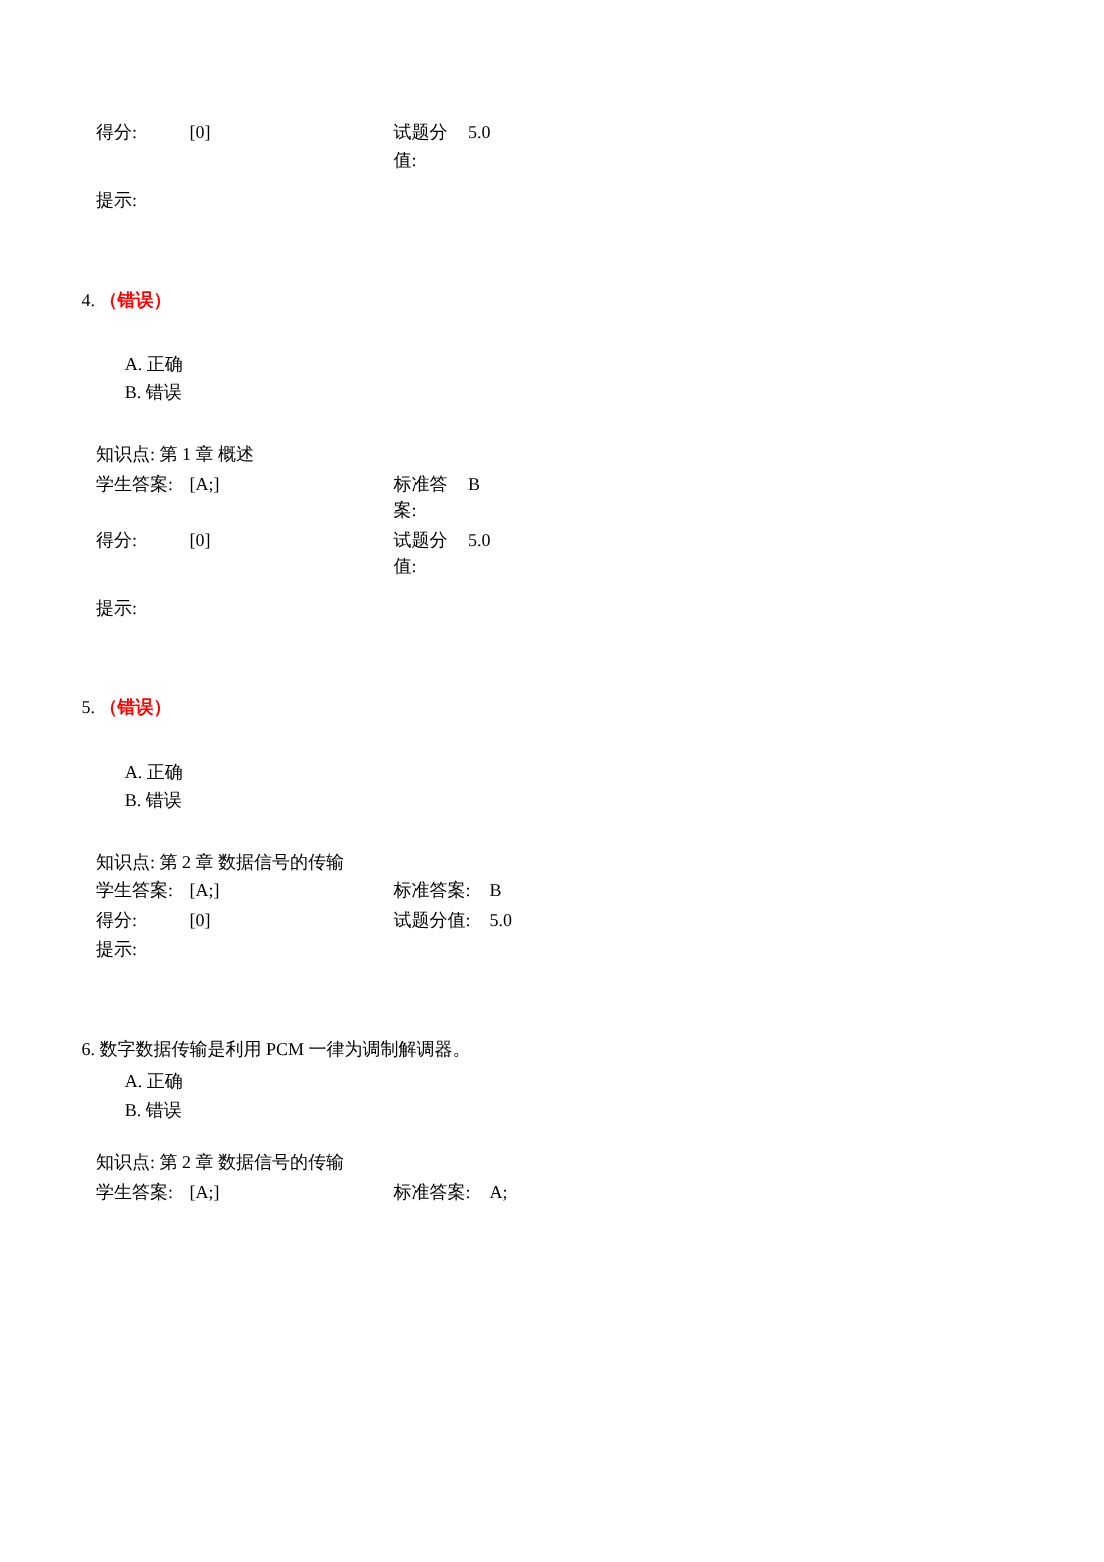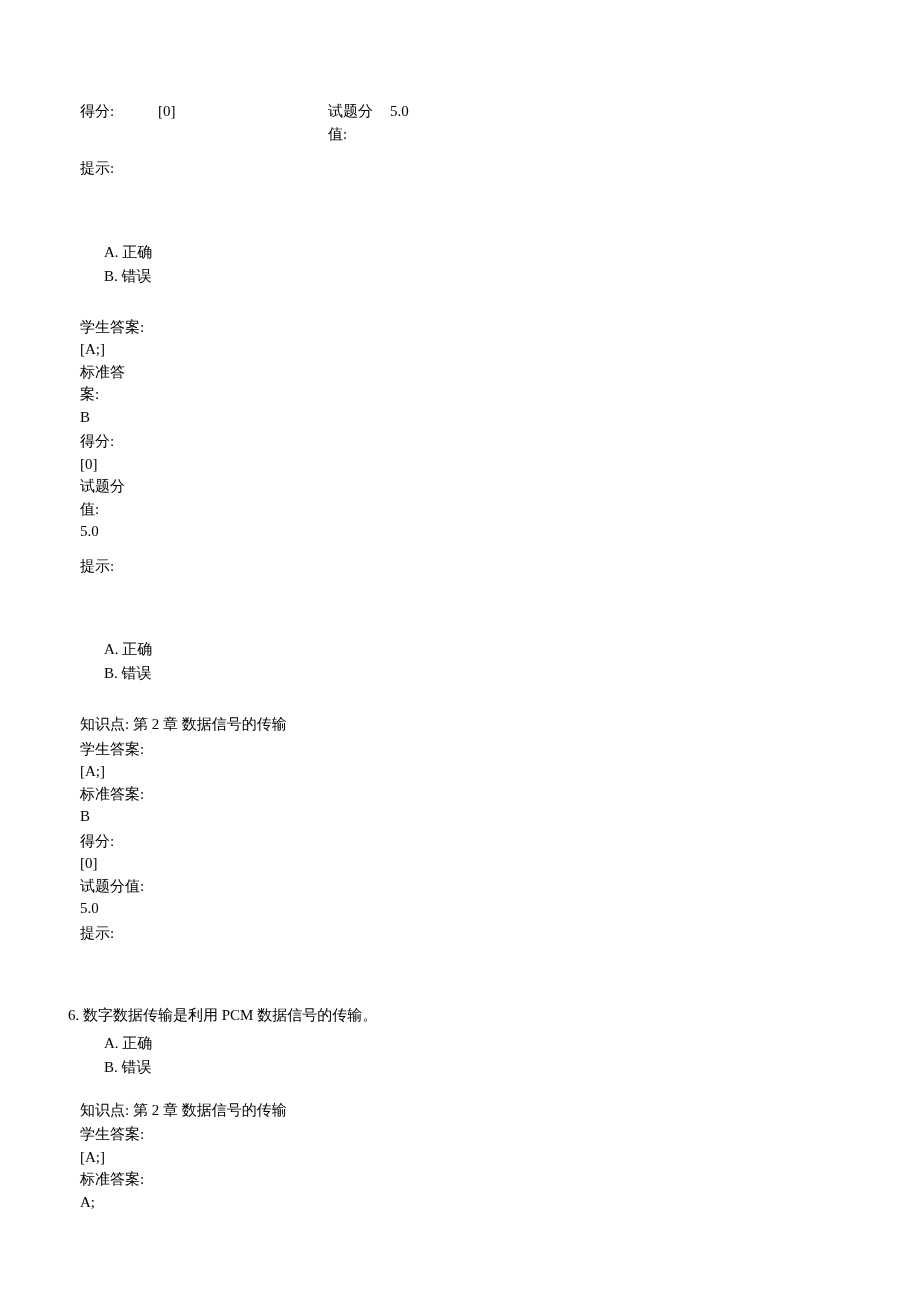--- a/index.html
+++ b/index.html
@@ -49,21 +49,20 @@
   .q-options {
     margin-left: 24px;
     margin-bottom: 28px;
   }
   .q-opt {
     line-height: 1.6;
   }
   .info-row {
     display: flex;
     margin-bottom: 2px;
-    flex-direction: column;
   }
   .info-label {
     width: 78px;
   }
   .info-val {
     width: 170px;
   }
   .info-label2 {
     width: 62px;
   }
@@ -84,40 +83,52 @@
 <div class="page">
 
   <div class="score-row">
     <span class="score-label">得分:</span>
     <span class="score-val">[0]</span>
     <span class="score-label2">试题分值:</span>
     <span>5.0</span>
   </div>
   <div class="tip-row">提示:</div>
 
+  <div class="q-header">
+    <span class="q-num">4.</span>
+    <span class="q-status">（错误）</span>
+  </div>
   <div class="q-options">
     <div class="q-opt">A.  正确</div>
     <div class="q-opt">B.  错误</div>
+  </div>
+  <div class="info-full">
+    <span>知识点:</span>
+    <span>第 1 章  概述</span>
   </div>
   <div class="info-row">
     <span class="info-label">学生答案:</span>
     <span class="info-val">[A;]</span>
     <span class="info-label2">标准答案:</span>
     <span>B</span>
   </div>
   <div class="info-row">
     <span class="info-label">得分:</span>
     <span class="info-val">[0]</span>
     <span class="info-label2">试题分值:</span>
     <span>5.0</span>
   </div>
   <div style="margin-top:12px">提示:</div>
 
   <div class="block-gap"></div>
 
+  <div class="q-header">
+    <span class="q-num">5.</span>
+    <span class="q-status">（错误）</span>
+  </div>
   <div class="q-options">
     <div class="q-opt">A.  正确</div>
     <div class="q-opt">B.  错误</div>
   </div>
   <div class="info-full">
     <span>知识点:</span>
     <span>第 2 章  数据信号的传输</span>
   </div>
   <div class="info-row">
     <span class="info-label">学生答案:</span>
@@ -130,21 +141,21 @@
     <span class="info-val">[0]</span>
     <span style="width:80px">试题分值:</span>
     <span>5.0</span>
   </div>
   <div>提示:</div>
 
   <div class="block-gap"></div>
 
   <div class="q6-header">
     <span>6.</span>
-    <span>数字数据传输是利用 PCM 数据信号的传输。</span>
+    <span>数字数据传输是利用 PCM 一律为调制解调器。</span>
   </div>
   <div class="q-options" style="margin-bottom:20px">
     <div class="q-opt">A.  正确</div>
     <div class="q-opt">B.  错误</div>
   </div>
   <div class="info-full">
     <span>知识点:</span>
     <span>第 2 章  数据信号的传输</span>
   </div>
   <div class="info-row">

